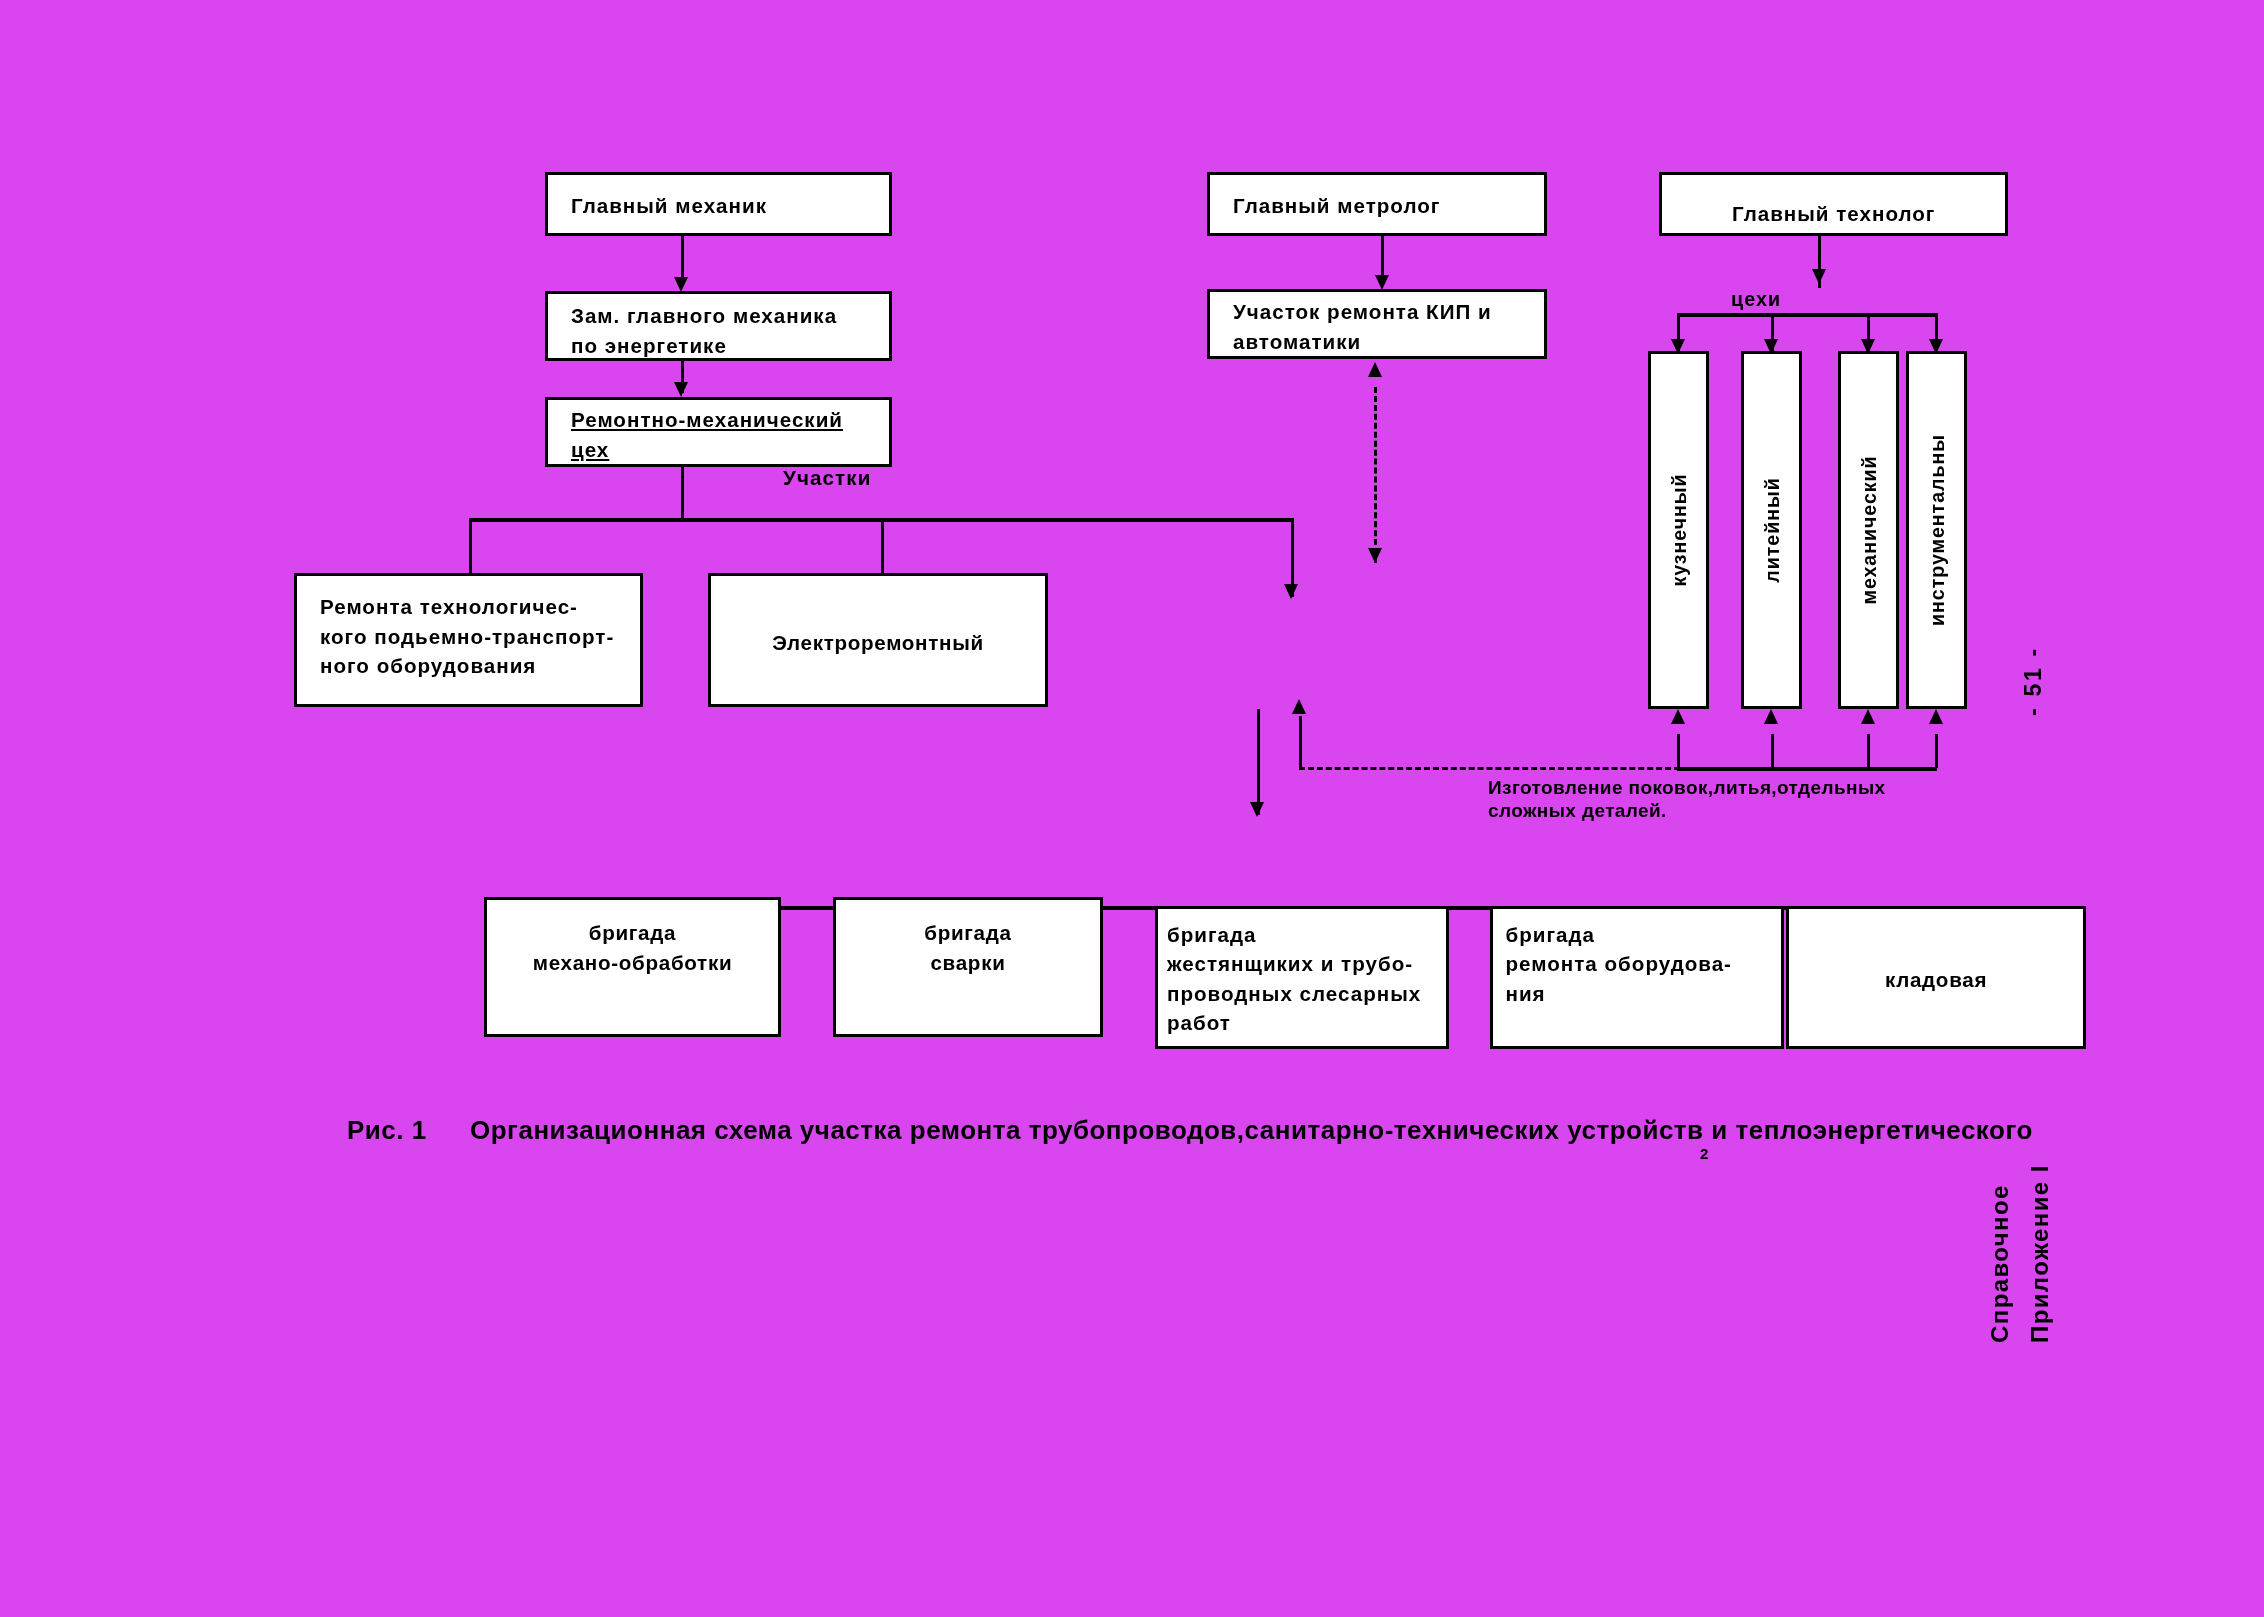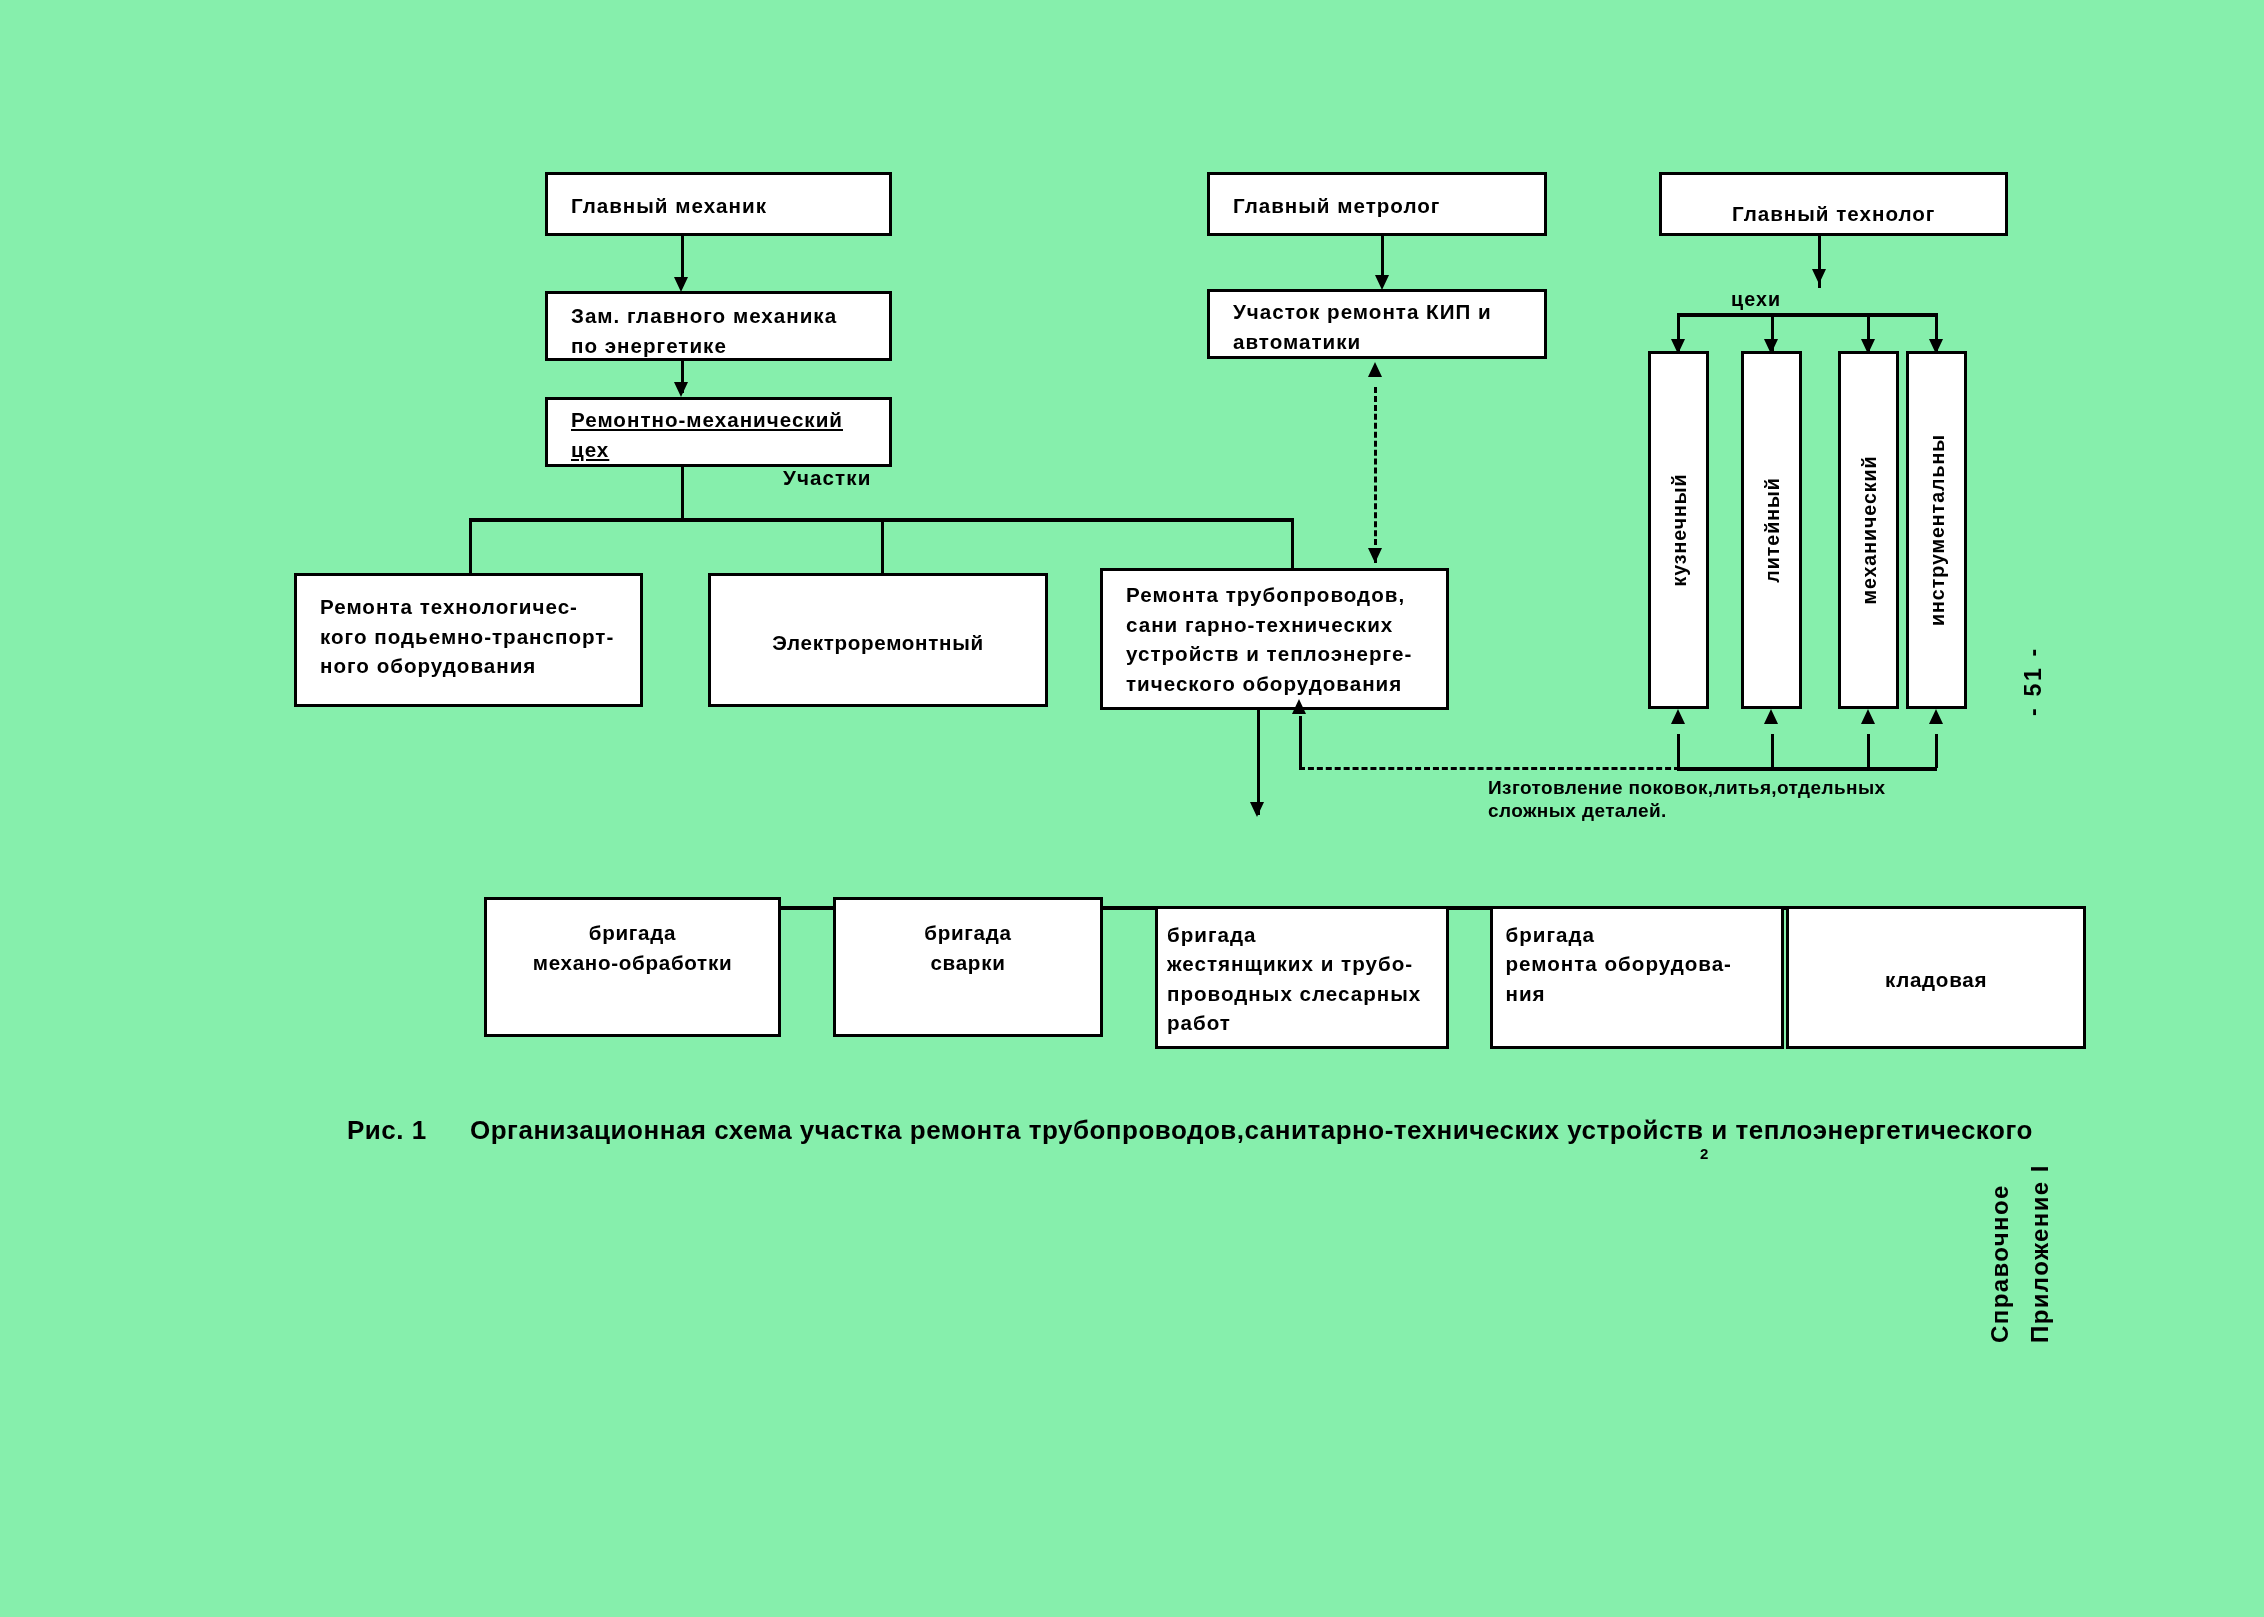--- a/index.html
+++ b/index.html
@@ -4,21 +4,21 @@
 <style>
   html,body{margin:0;padding:0;background:#fff;}
   body{
     font-family:"Liberation Sans", sans-serif;
     color:#000;
   }
   #page{
     position:relative;
     width:2265px;
     height:1617px;
-    background:#86efac;
+    background:#d946ef;
     overflow:hidden;
   }
   
   .box{
     position:absolute;
     border:3.6px solid #000;
     background:#fff;
     box-sizing:border-box;
   }
   .box .txt{
@@ -166,26 +166,20 @@
   <div class="box" style="left:294px;top:573px;width:349px;height:134px;">
     <div class="txt" style="top:16px;">Ремонта технологичес-
 кого подьемно-транспорт-
 ного оборудования</div>
   </div>
 
   <div class="box" style="left:708px;top:573px;width:340px;height:134px;">
     <div class="txt center" style="top:52px;">Электроремонтный</div>
   </div>
 
-  <div class="box" style="left:1100px;top:568px;width:349px;height:142px;">
-    <div class="txt" style="top:9px;">Ремонта трубопроводов,
-сани гарно-технических
-устройств и теплоэнерге-
-тического оборудования</div>
-  </div>
 
   <div class="box" style="left:1207px;top:172px;width:340px;height:64px;">
     <div class="txt" style="top:16px;">Главный метролог</div>
   </div>
 
   <div class="ln lnv" style="left:1381px;top:236px;height:48px;"></div>
   <div class="arr-d" style="left:1375px;top:275px;"></div>
 
   <div class="box" style="left:1207px;top:289px;width:340px;height:70px;">
     <div class="txt" style="top:5.4px;">Участок ремонта КИП и

